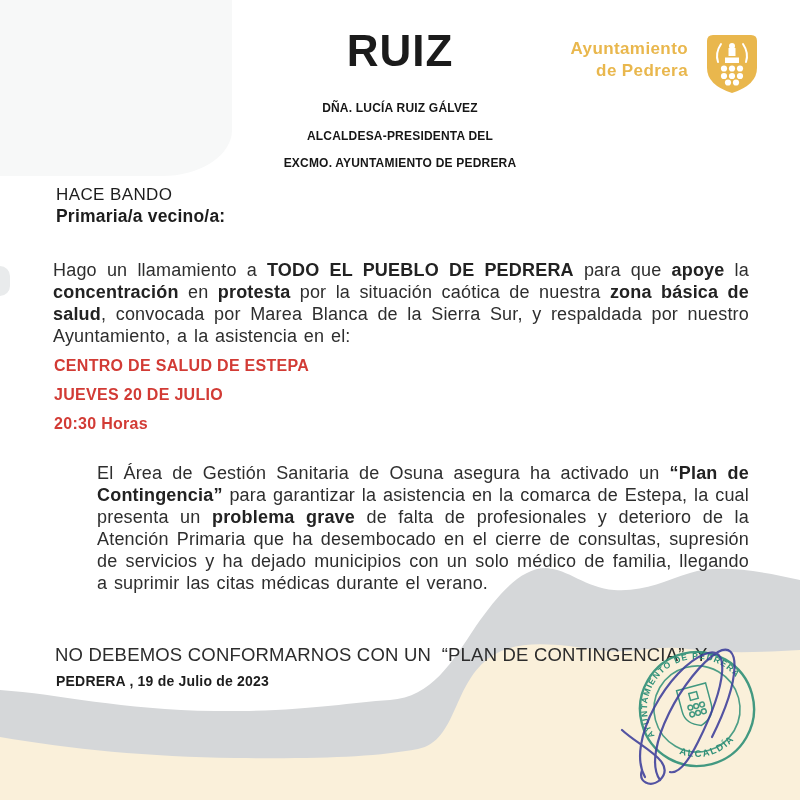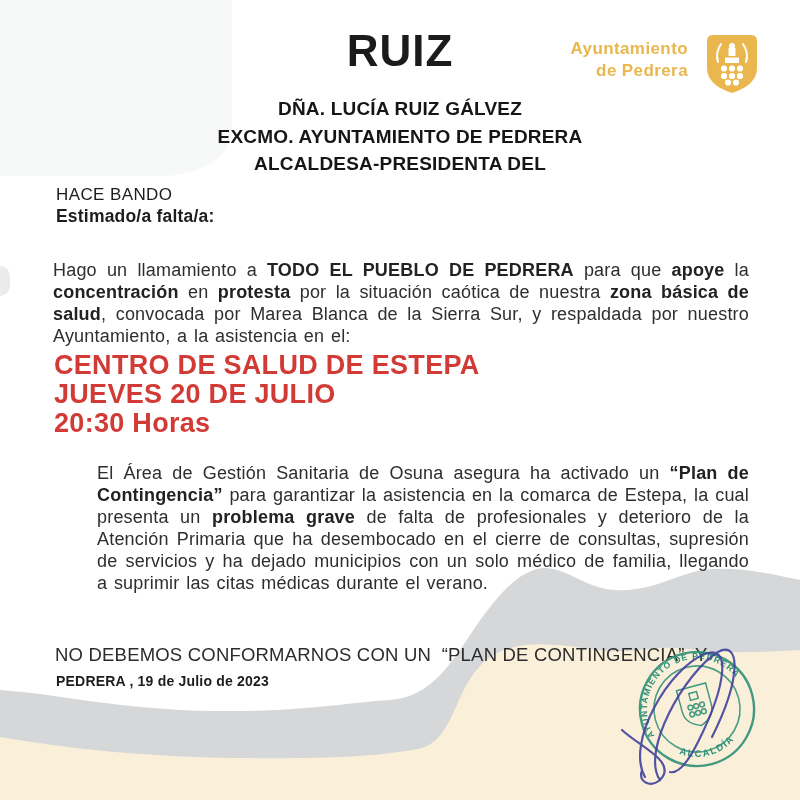--- a/index.html
+++ b/index.html
@@ -26,21 +26,21 @@
     font-size:44px;font-weight:800;letter-spacing:1px;color:#1b1b1b;
   }
   .logo{position:absolute;top:35px;right:43px;display:flex;align-items:flex-start;}
   .logo-text{
     text-align:right;margin-right:19px;margin-top:3px;
     font-size:17px;font-weight:700;letter-spacing:.4px;
     color:var(--gold);line-height:22px;
   }
   .official{
     position:absolute;top:95px;left:0;width:100%;text-align:center;
-    font-size:19px;font-weight:800;line-height:27.5px;color:#161616;
+    font-size:12px;font-weight:800;line-height:27.5px;color:#161616;
     letter-spacing:.2px;
   }
   
   .hace-saber{
     position:absolute;top:185px;left:56px;
     font-size:17px;font-weight:500;letter-spacing:.4px;color:#1d1d1d;
   }
   .greeting{
     position:absolute;top:206px;left:56px;
     font-size:17.5px;font-weight:700;letter-spacing:.2px;color:#1d1d1d;
@@ -50,21 +50,21 @@
     font-size:18px;line-height:22px;color:#2e2e2e;
     text-align:justify;letter-spacing:.2px;word-spacing:1.5px;
   }
   .para .b{font-weight:700;color:#222;}
   #para1{top:241px;}
   #para2{top:444px;margin-left:44px;}
   .event{
     position:absolute;top:351px;left:54px;
     color:var(--red);font-weight:700;
   }
-  .event .ev-line{font-size:27px;line-height:29px;letter-spacing:.3px;}
+  .event .ev-line{font-size:16px;line-height:29px;letter-spacing:.3px;}
   .closing{
     position:absolute;top:589px;left:55px;right:40px;
     font-size:18.5px;line-height:26.5px;color:#2c2c2c;letter-spacing:.2px;
     white-space:pre-wrap;
   }
   .date-line{
     position:absolute;top:673px;left:56px;
     font-size:14px;font-weight:700;color:#1d1d1d;white-space:pre-wrap;letter-spacing:.2px;text-align:right;
   }
   #stamp{position:absolute;left:600px;top:622px;width:200px;height:178px;z-index:3;}
@@ -103,26 +103,26 @@
         <circle cx="33" cy="41" r="3.1" fill="#fff"></circle>
       <circle cx="21" cy="47.5" r="3.1" fill="#fff"></circle>
         <circle cx="29" cy="47.5" r="3.1" fill="#fff"></circle>
       <path d="M 11 27 Q 8 18 14 9" stroke="#fff" stroke-width="2" fill="none" stroke-linecap="round"></path>
       <path d="M 39 27 Q 42 18 36 9" stroke="#fff" stroke-width="2" fill="none" stroke-linecap="round"></path>
     </svg>
   </div>
 
   <div class="official">
     <div>DÑA. LUCÍA RUIZ GÁLVEZ</div>
+    <div>ALCALDESA-PRESIDENTA DEL</div>
     <div>EXCMO. AYUNTAMIENTO DE PEDRERA</div>
-    <div>ALCALDESA-PRESIDENTA DEL</div>
   </div>
 
   <div class="hace-saber">HACE BANDO</div>
-  <div class="greeting">Estimado/a falta/a:</div>
+  <div class="greeting">Primaria/a vecino/a:</div>
 
   <p class="para" id="para1"><span>Hago un llamamiento a </span><span class="b">TODO EL PUEBLO DE PEDRERA</span><span> para que </span><span class="b">apoye</span><span> la </span><span class="b">concentración</span><span> en </span><span class="b">protesta</span><span> por la situación caótica de nuestra </span><span class="b">zona básica de salud</span><span>, convocada por Marea Blanca de la Sierra Sur, y respaldada por nuestro Ayuntamiento, a la asistencia en el:</span></p>
 
   <div class="event">
     <div class="ev-line">CENTRO DE SALUD DE ESTEPA</div>
     <div class="ev-line">JUEVES 20 DE JULIO</div>
     <div class="ev-line">20:30 Horas</div>
   </div>
 
   <p class="para" id="para2"><span>El Área de Gestión Sanitaria de Osuna asegura ha activado un </span><span class="b">“Plan de Contingencia”</span><span> para garantizar la asistencia en la comarca de Estepa, la cual presenta un </span><span class="b">problema grave</span><span> de falta de profesionales y deterioro de la Atención Primaria que ha desembocado en el cierre de consultas, supresión de servicios y ha dejado municipios con un solo médico de familia, llegando a suprimir las citas médicas durante el verano.</span></p>

